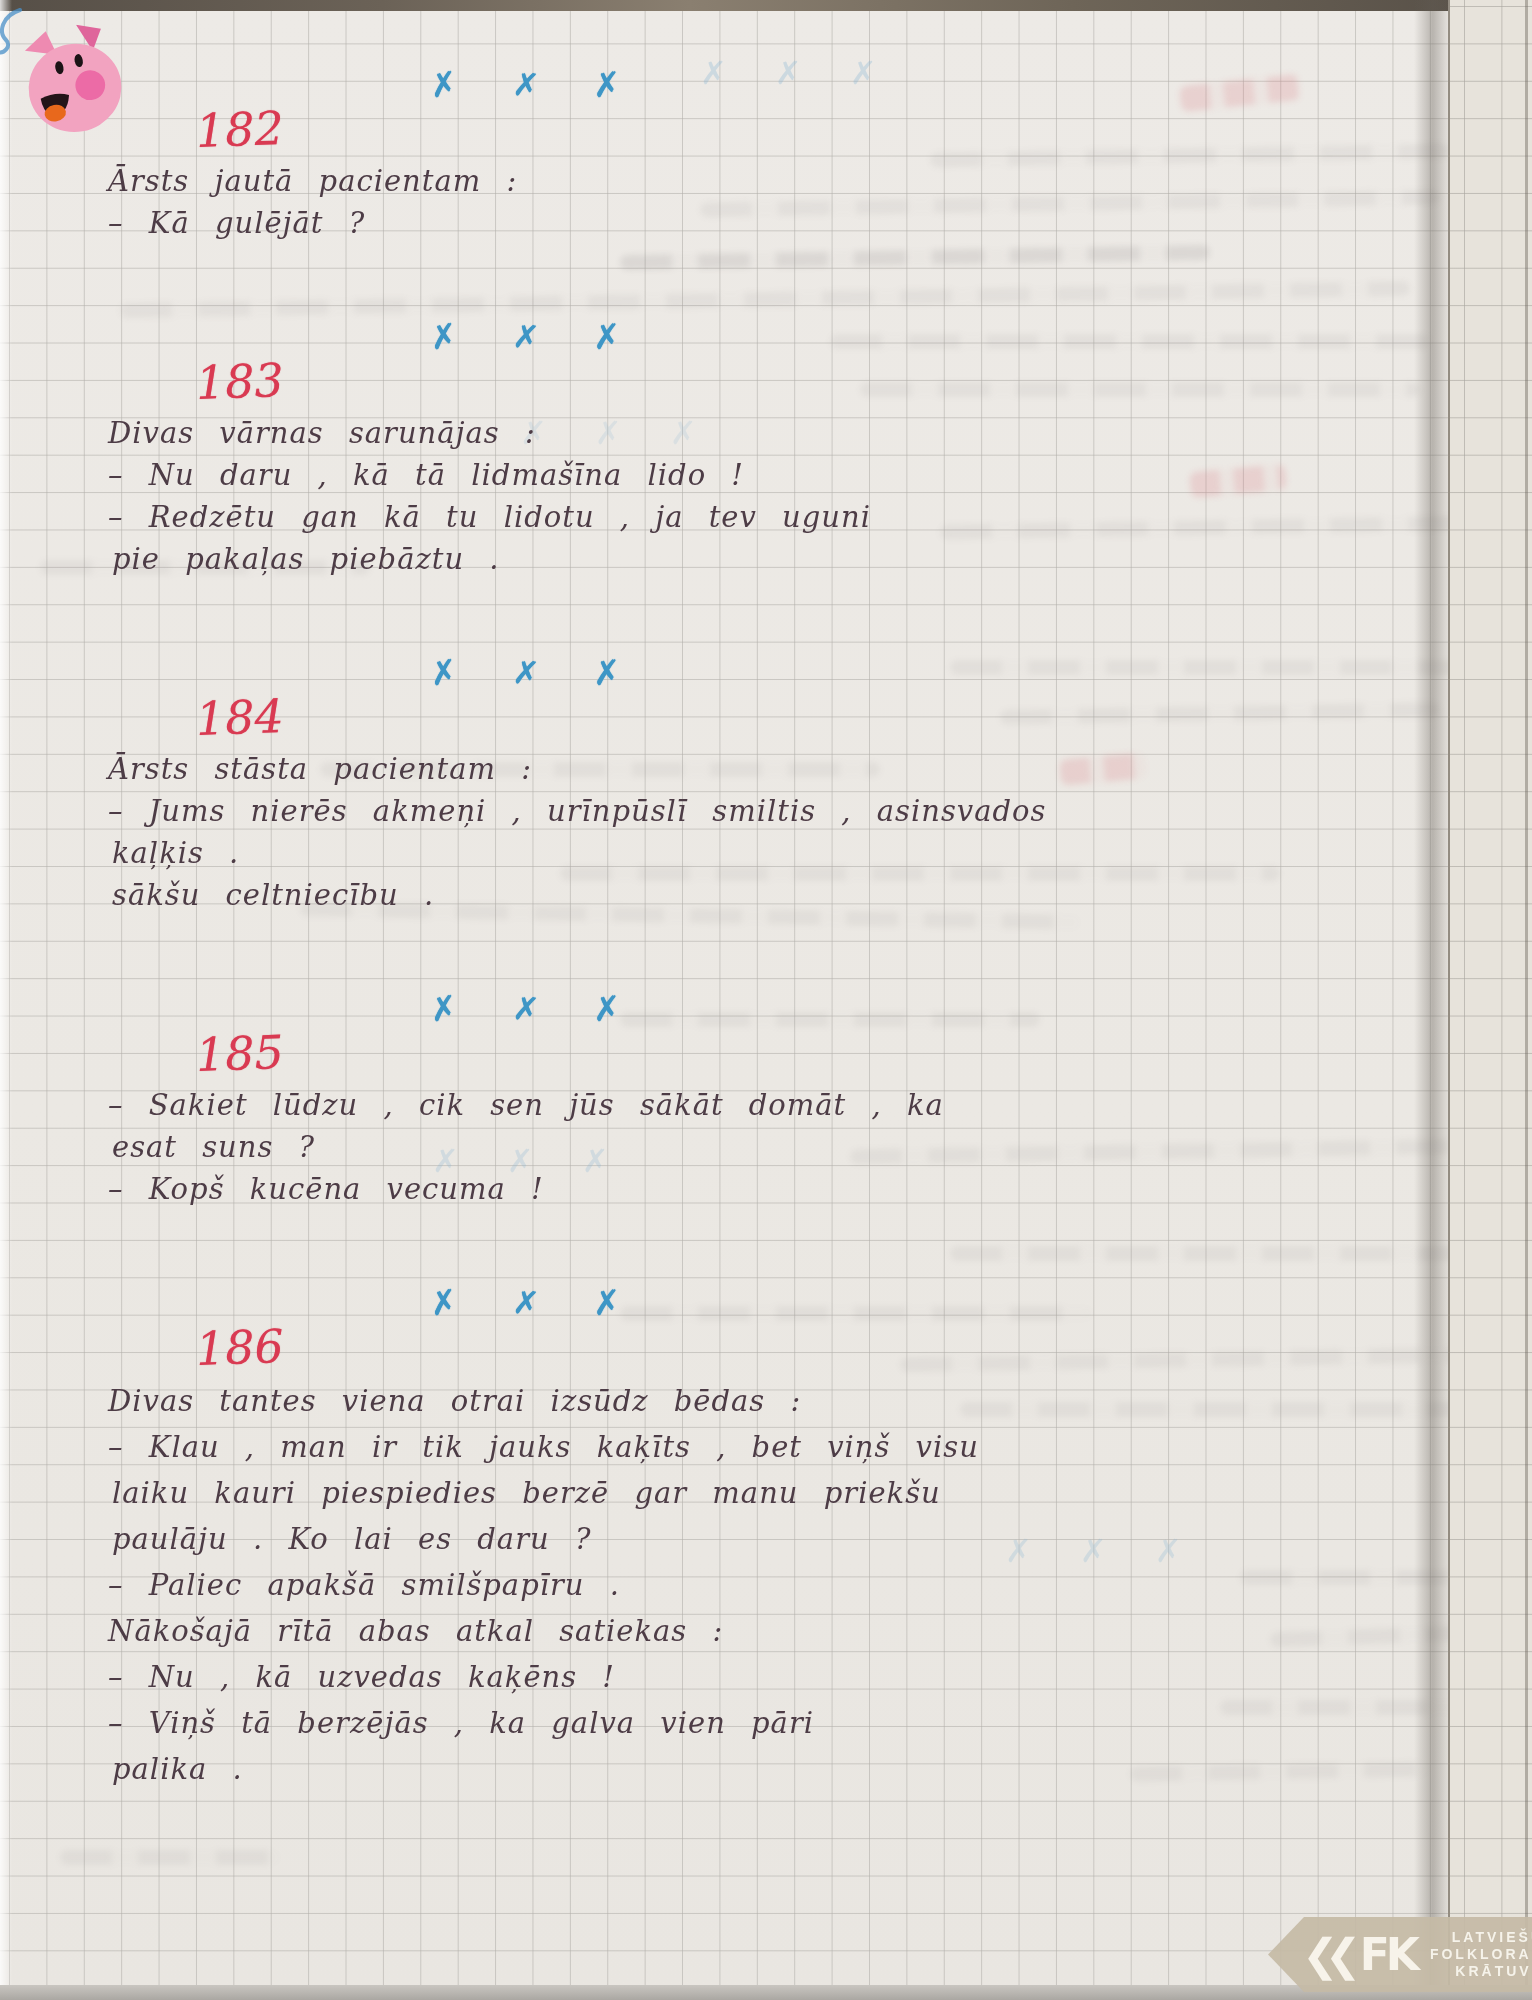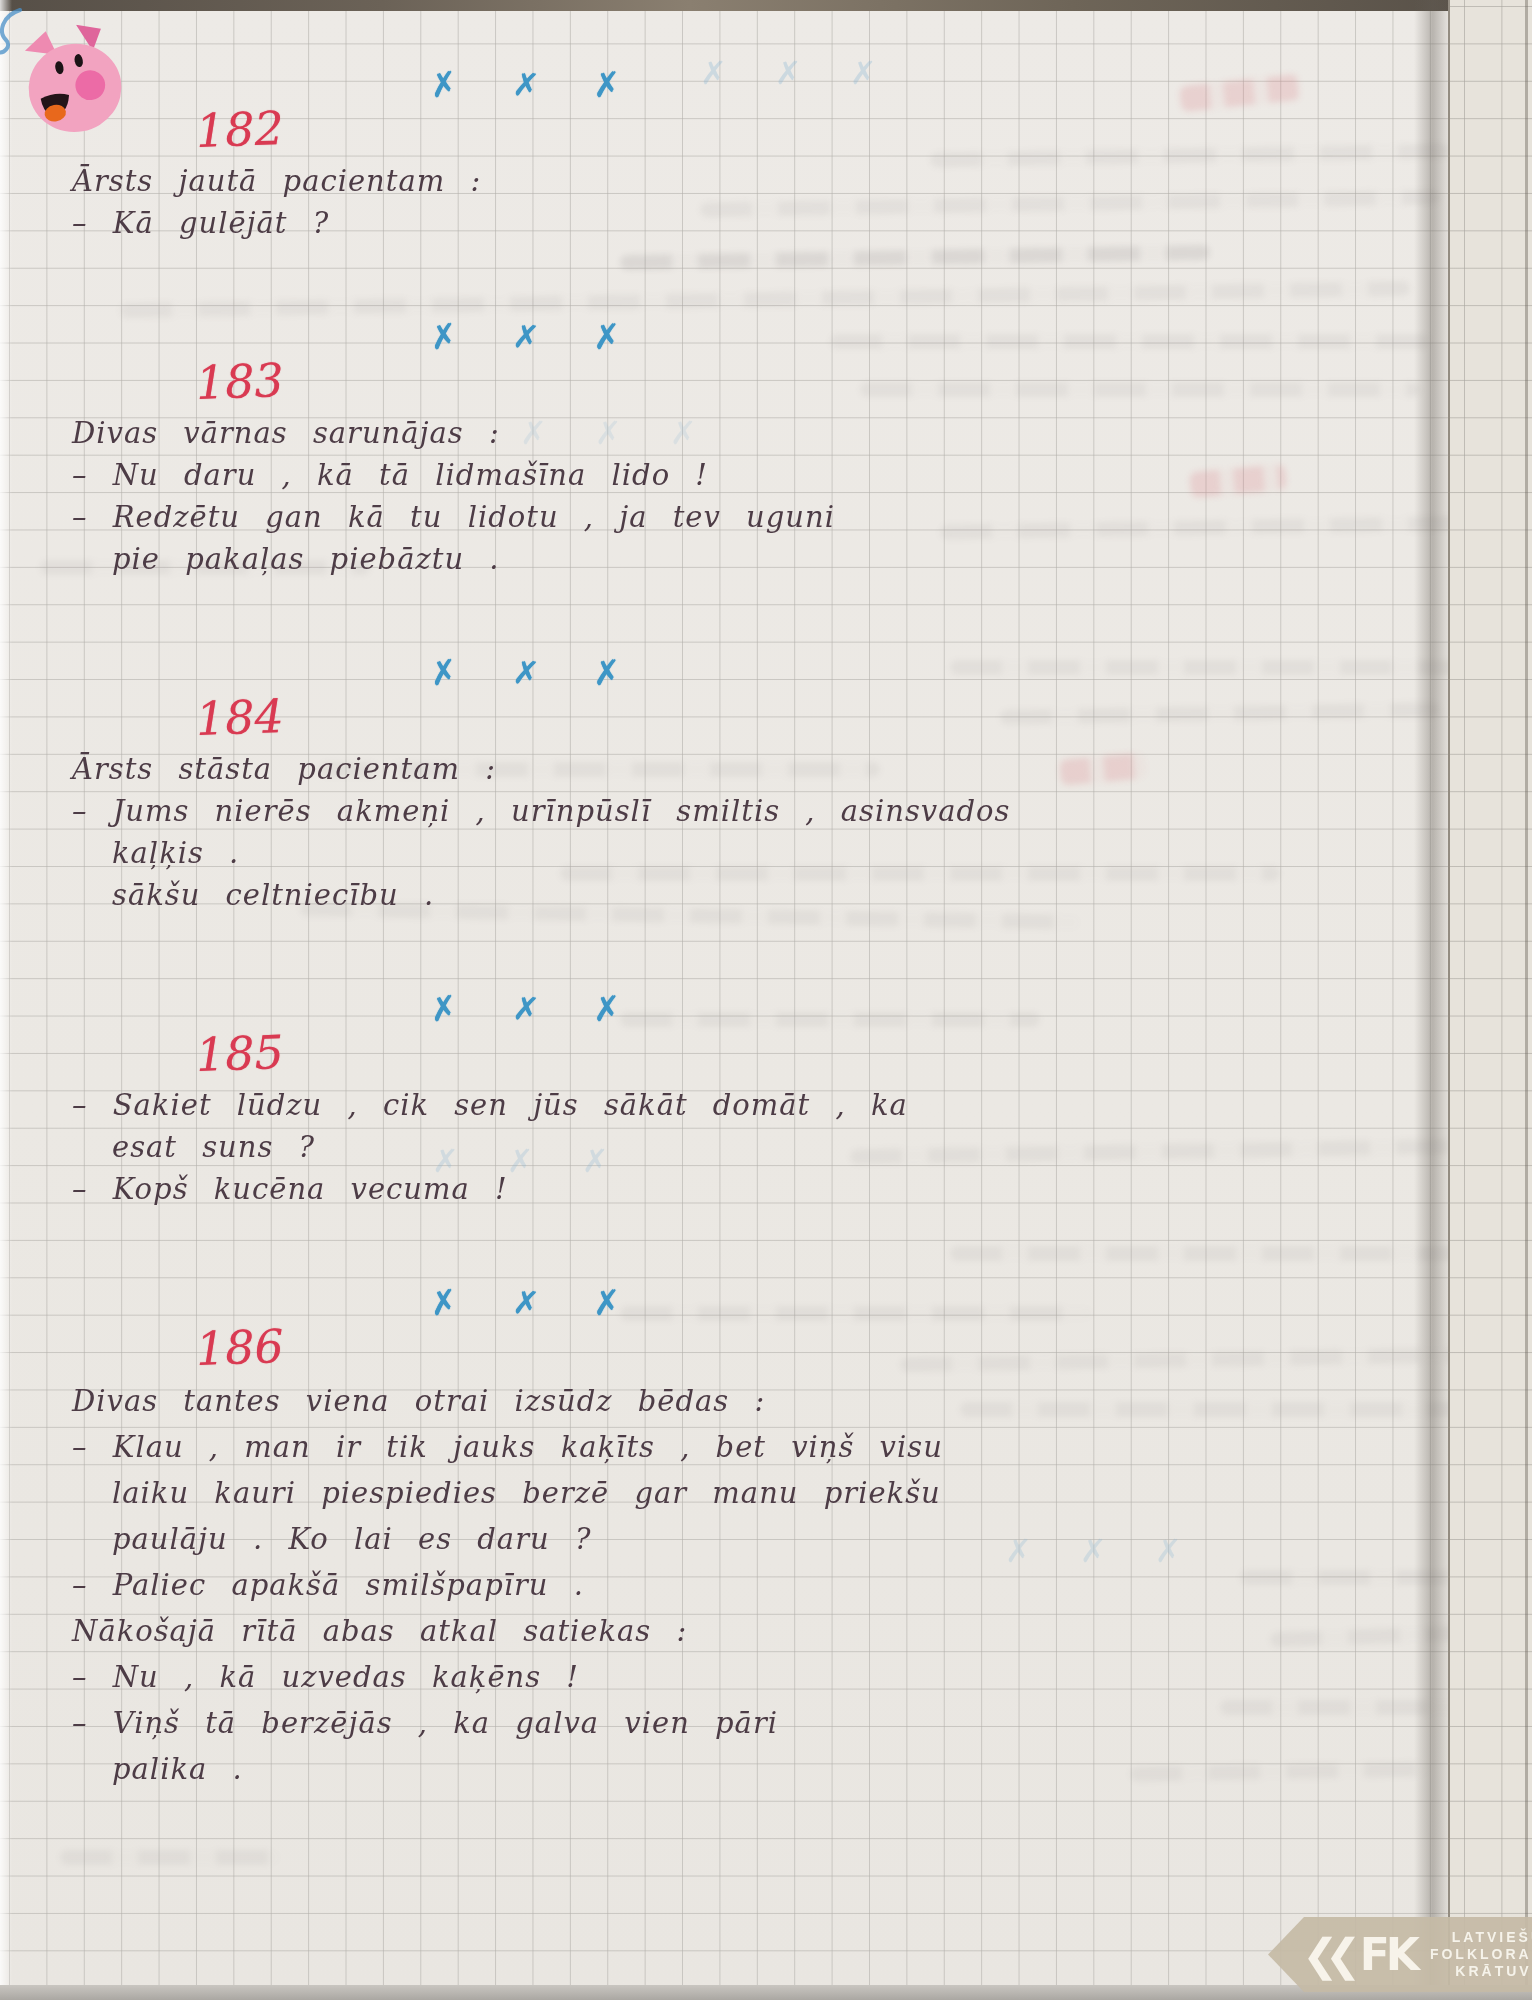--- a/index.html
+++ b/index.html
@@ -33,21 +33,21 @@
   .joke{margin:0 0 74px 0;}
   .xrow{height:40px;display:flex;gap:54px;padding-left:430px;
     font-family:"DejaVu Sans",sans-serif;font-weight:bold;font-size:33px;line-height:38px;
     color:#3e96c6;text-shadow:0 0 1px #3e96c6;}
   .xrow span{display:inline-block;}
   .xrow span:nth-child(1){transform:rotate(-8deg);}
   .xrow span:nth-child(2){transform:rotate(4deg) scale(.96);}
   .xrow span:nth-child(3){transform:rotate(-4deg) scale(1.02);}
   .num{font-size:46px;line-height:54px;padding-left:196px;color:#d93a52;
     text-shadow:0 0 1px rgba(217,58,82,.6);transform:rotate(-2deg);width:max-content;}
-  .line{font-size:29px;line-height:42px;padding-left:72px;letter-spacing:1px;word-spacing:15px;white-space:nowrap;}
+  .line{font-size:29px;line-height:42px;padding-left:108px;letter-spacing:1px;word-spacing:15px;white-space:nowrap;}
   .line.indent{padding-left:112px;}
   .joke:last-child .line{line-height:46px;}
 
   
   .ghost-layer{position:absolute;top:0;left:0;width:100%;height:100%;pointer-events:none;}
   .ghost-x{position:absolute;display:flex;gap:48px;font-family:"DejaVu Sans",sans-serif;
     font-weight:bold;font-size:32px;color:#8ab6d4;}
   .smudge{position:absolute;height:15px;border-radius:8px;filter:blur(3px);
     background:repeating-linear-gradient(90deg,rgba(108,102,104,.30) 0 52px,rgba(108,102,104,.05) 52px 78px);
     opacity:.45;}

